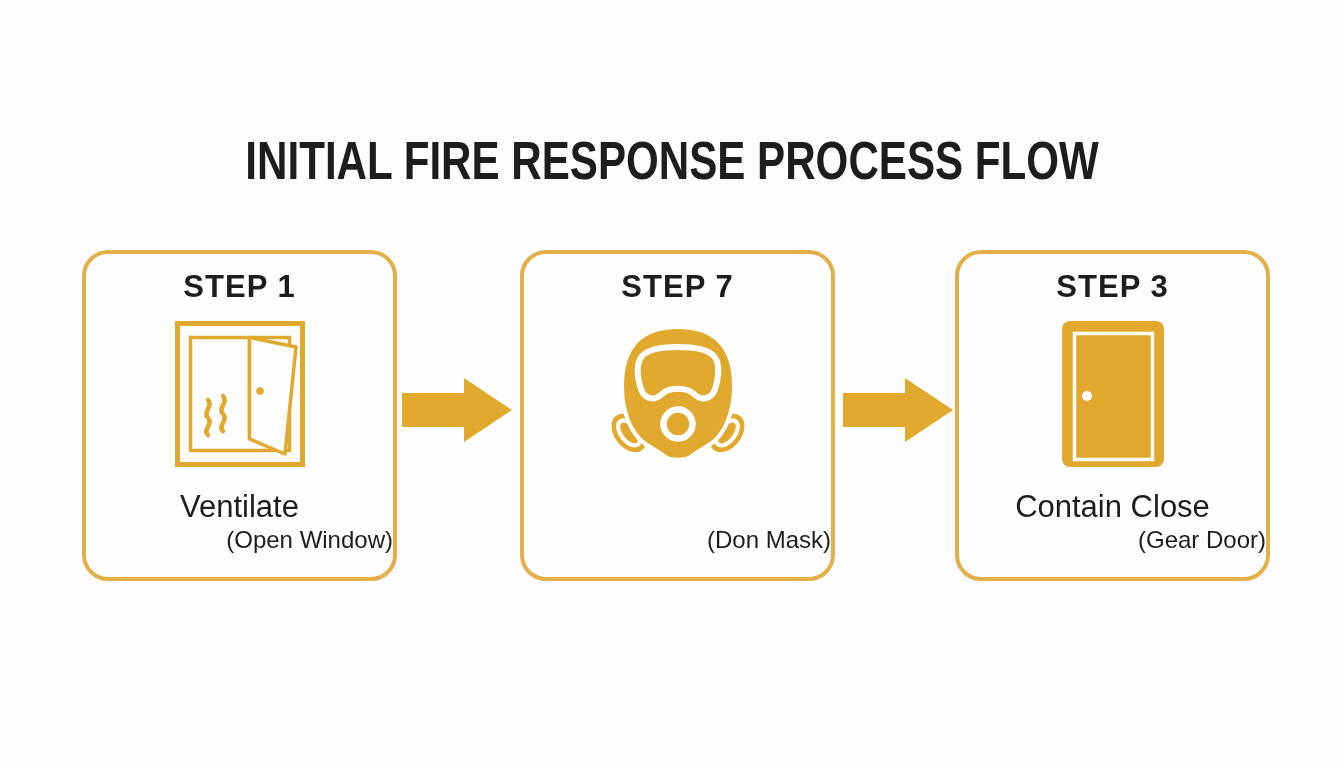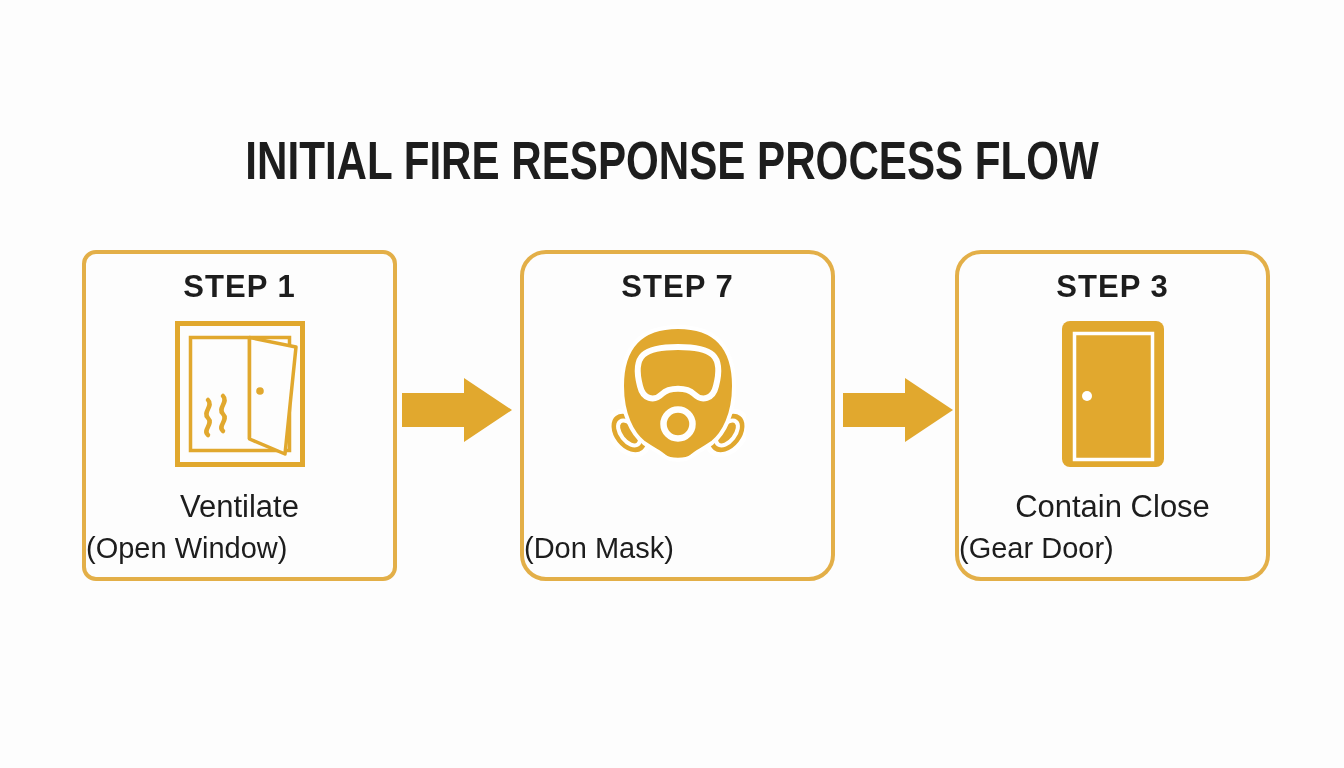--- a/index.html
+++ b/index.html
@@ -36,21 +36,21 @@
     letter-spacing:0px;
   }
   .step-box{
     position:absolute;
     top:250px;
     width:315px;height:331px;
     border:4px solid var(--gold-border);
     border-radius:26px;
     background:transparent;
   }
-  .box-1{left:82px;border-radius:14px;}
+  .box-1{left:82px;}
   .box-2{left:520px;}
   .box-3{left:955px;}
   .step-title{
     position:absolute;
     top:14px;left:0;width:100%;
     text-align:center;
     font-size:31px;line-height:38px;
     font-weight:700;
     letter-spacing:1px;
     color:var(--text);
@@ -63,23 +63,23 @@
   .step-name{
     position:absolute;
     top:234px;left:0;width:100%;
     text-align:center;
     font-size:31px;line-height:38px;
     font-weight:400;
     color:var(--text);
   }
   .step-action{
     position:absolute;
-    top:276px;left:0;width:100%;
-    text-align:left;
-    font-size:29px;line-height:36px;
+    top:268px;left:0;width:100%;
+    text-align:right;
+    font-size:24px;line-height:36px;
     font-weight:400;
     color:var(--text);
   }
   .connector{
     position:absolute;
     top:377px;
     width:111px;height:66px;
   }
   .connector-1{left:402px;}
   .connector-2{left:843px;}

